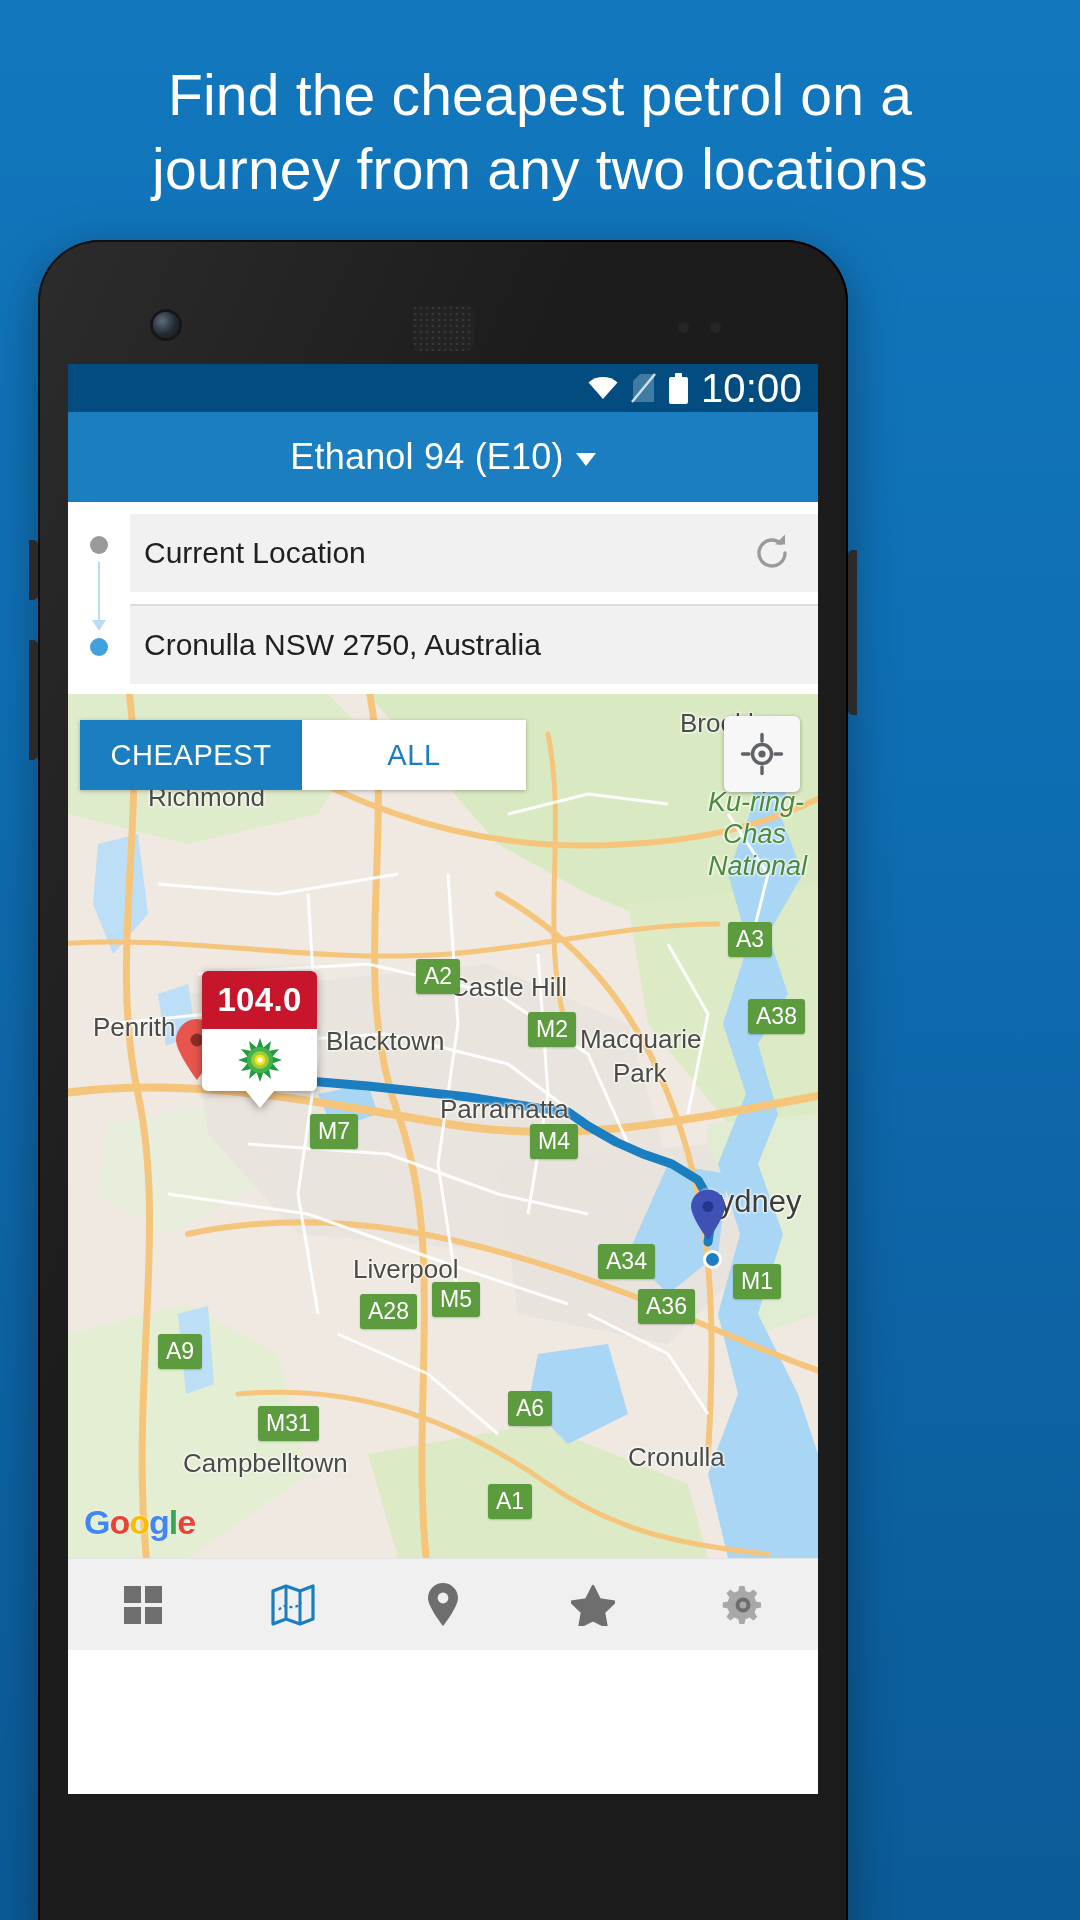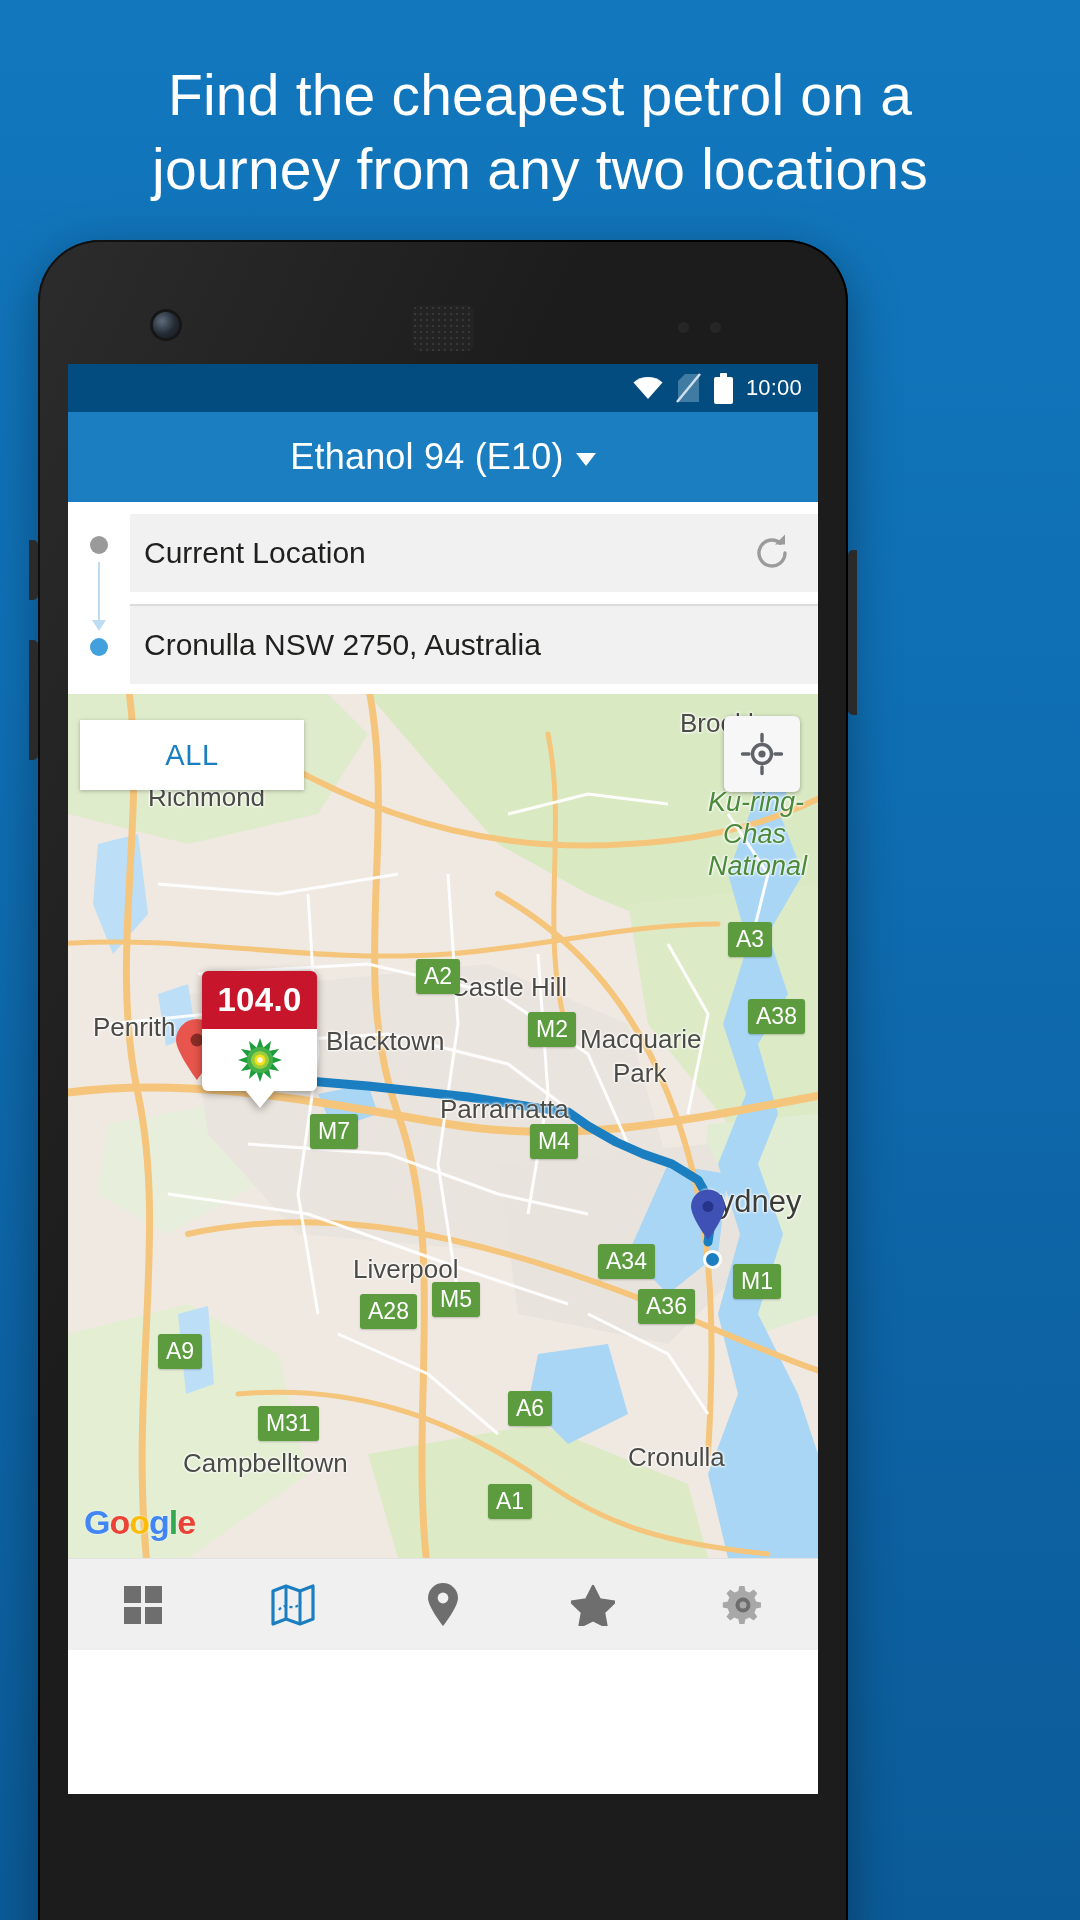--- a/index.html
+++ b/index.html
@@ -89,21 +89,21 @@
     height: 48px; background: #024c80;
     display: flex; align-items: center; justify-content: flex-end;
     padding-right: 16px; gap: 13px;
   }
   .wifi-ic { width: 30px; height: 22px; position: relative; }
   .wifi-ic svg { display:block; }
   .sim-ic { width: 25px; height: 30px; position: relative; }
   .batt-ic { width: 19px; height: 31px; position: relative; }
   .batt-ic .body { position:absolute; left:0; top:4px; width:19px; height:27px; background:#fff; border-radius:2px; }
   .batt-ic .cap { position:absolute; left:6px; top:0; width:7px; height:5px; background:#fff; border-radius:1px 1px 0 0; }
-  .clock { color: #fff; font-size: 22px; letter-spacing: .2px; }
+  .clock { color: #fff; font-size: 40px; letter-spacing: .2px; }
 
   
   .appbar {
     height: 90px; background: #1a7ec0;
     display: flex; align-items: center; justify-content: center;
   }
   .appbar-title {
     color: #fff; font-size: 36px; letter-spacing: .2px;
   }
   .caret-down {
@@ -370,20 +370,21 @@
           <path d="M270 640 L360 680 L430 740"></path>
           <path d="M660 120 L700 180 L680 260"></path>
           <path d="M40 330 L140 320 L200 340"></path>
           <path d="M440 120 L520 100 L600 110"></path>
         </g>
 
         <path d="M205 352 L218 366 L228 386 L300 392 L400 403 L470 414 L500 418 L520 432 L548 448 L575 460 L604 470 L630 486 L638 500 L643 528 L640 548" stroke="#1a7ec0" stroke-width="9" fill="none" stroke-linecap="round" stroke-linejoin="round"></path>
       </svg>
 
       <div class="map-tabs">
+        <div class="tab active">CHEAPEST</div>
         <div class="tab inactive">ALL</div>
       </div>
 
       <div class="mylocation">
         <svg width="46" height="46" viewBox="0 0 46 46">
           <circle cx="23" cy="23" r="9.5" fill="none" stroke="#5f6368" stroke-width="3.4"></circle>
           <circle cx="23" cy="23" r="3.6" fill="#5f6368"></circle>
           <g stroke="#5f6368" stroke-width="3.4" stroke-linecap="round">
             <line x1="23" y1="3.5" x2="23" y2="10"></line>
             <line x1="23" y1="36" x2="23" y2="42.5"></line>

